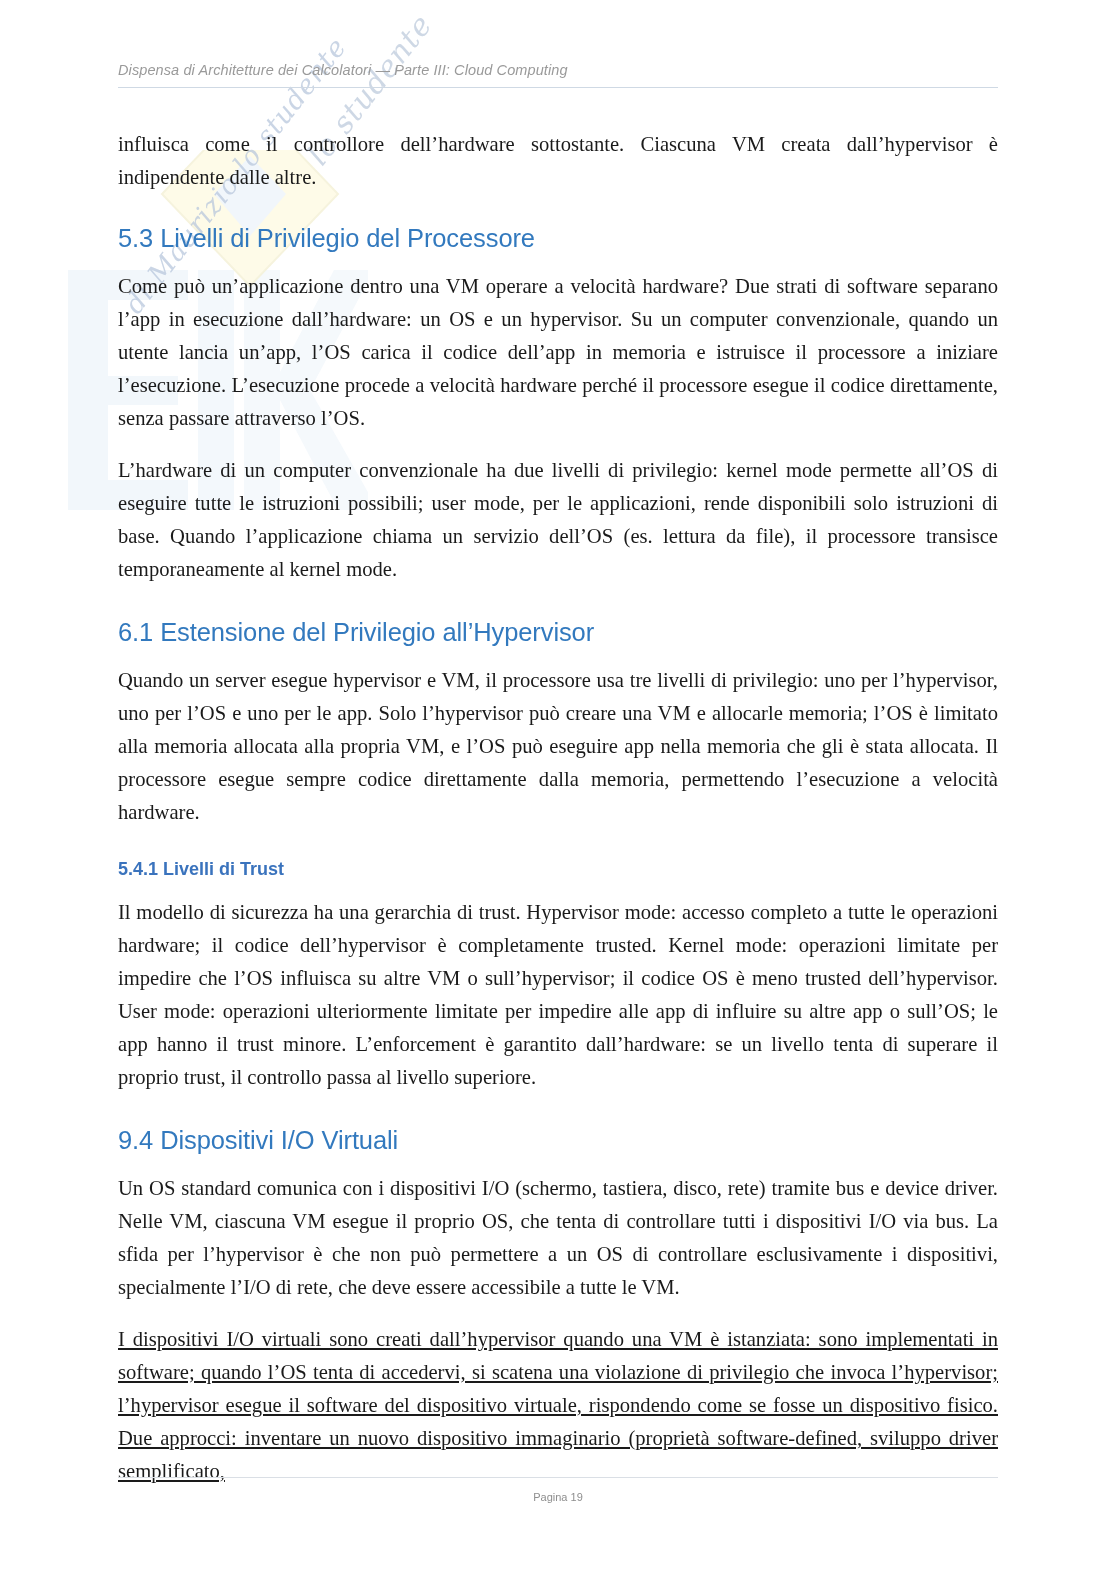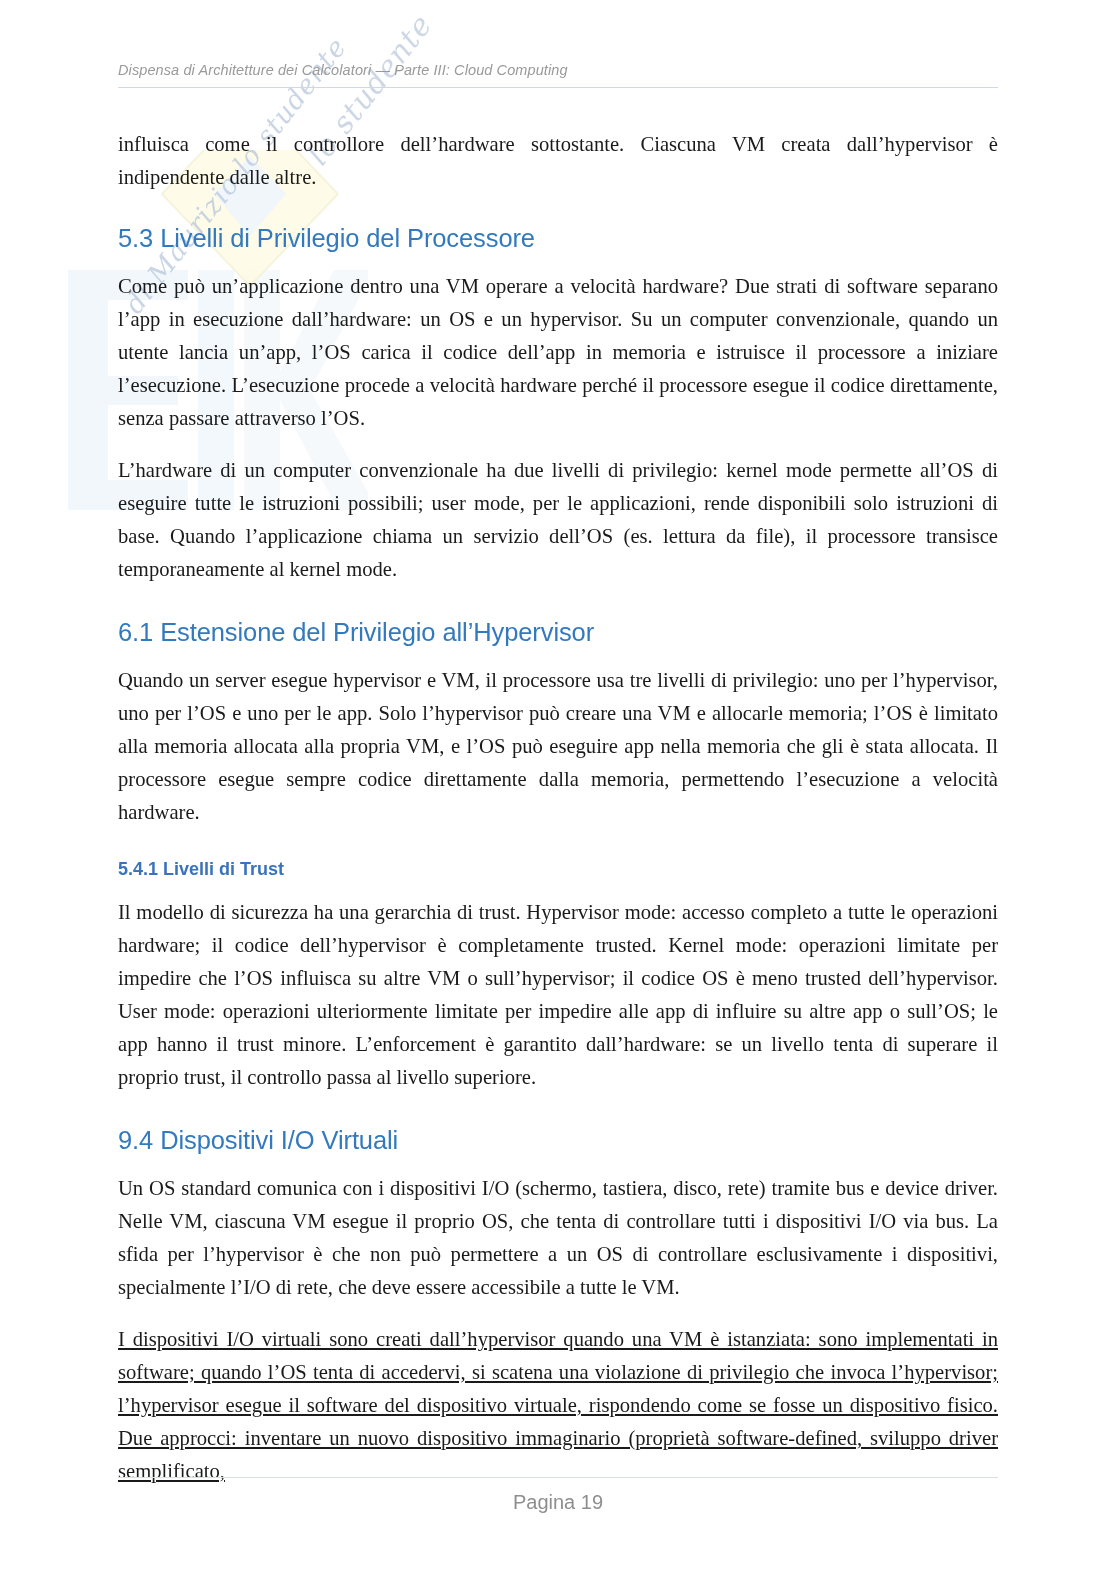--- a/index.html
+++ b/index.html
@@ -144,21 +144,21 @@
     z-index: 2;
   }
   .footer-rule {
     height: 1px;
     background: #dadfe5;
     width: 100%;
   }
   .footer-text {
     text-align: center;
     font-family: "Liberation Sans", sans-serif;
-    font-size: 20px;
+    font-size: 11px;
     color: #8e8e8e;
     padding-top: 13px;
   }
 </style>
 </head>
 <body>
 
 <div class="page">
 
   <div class="watermark-layer">

